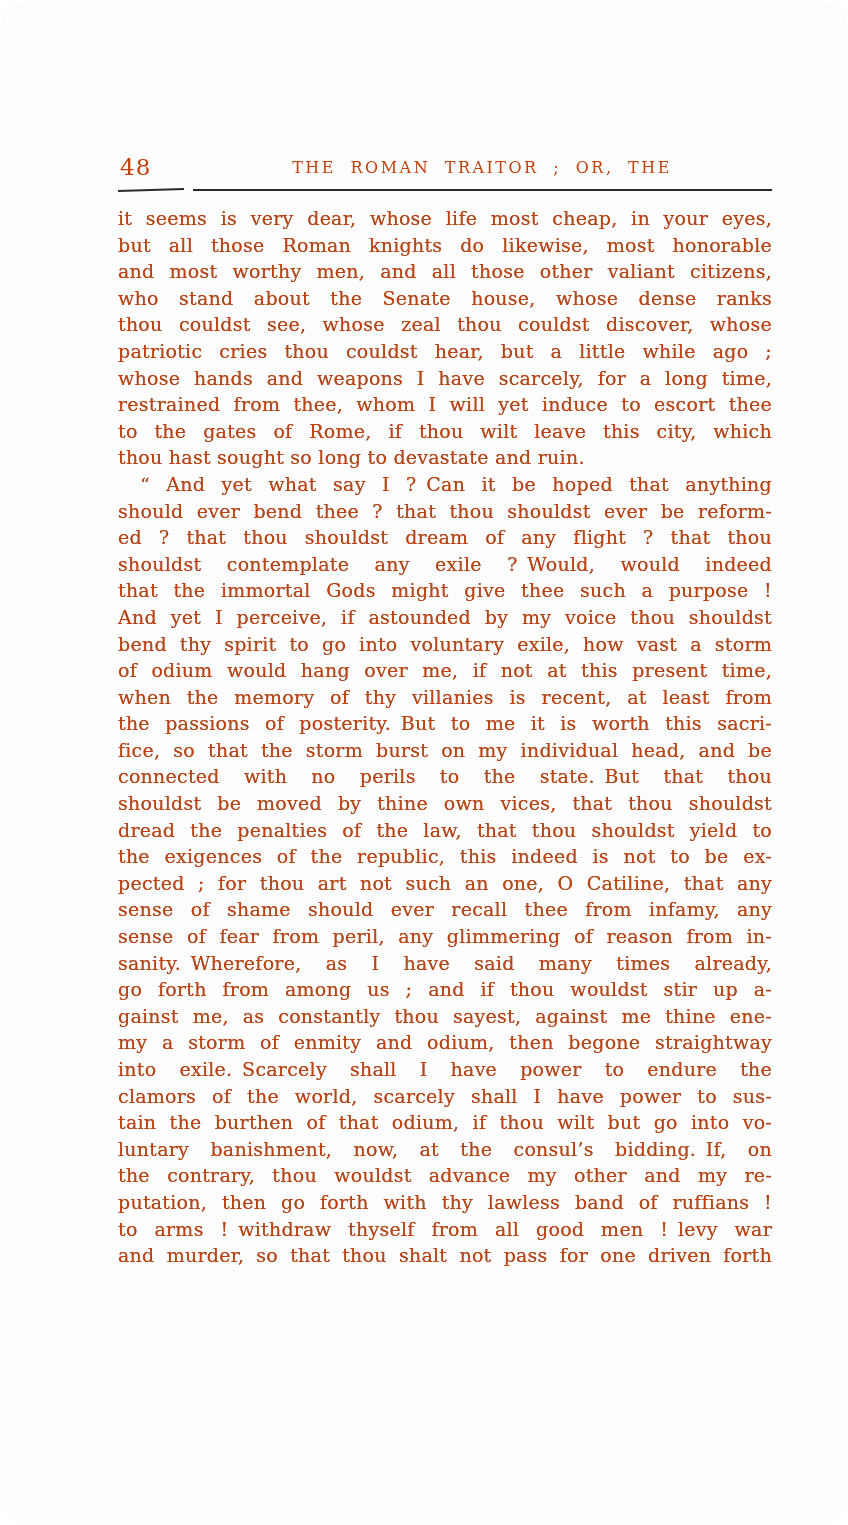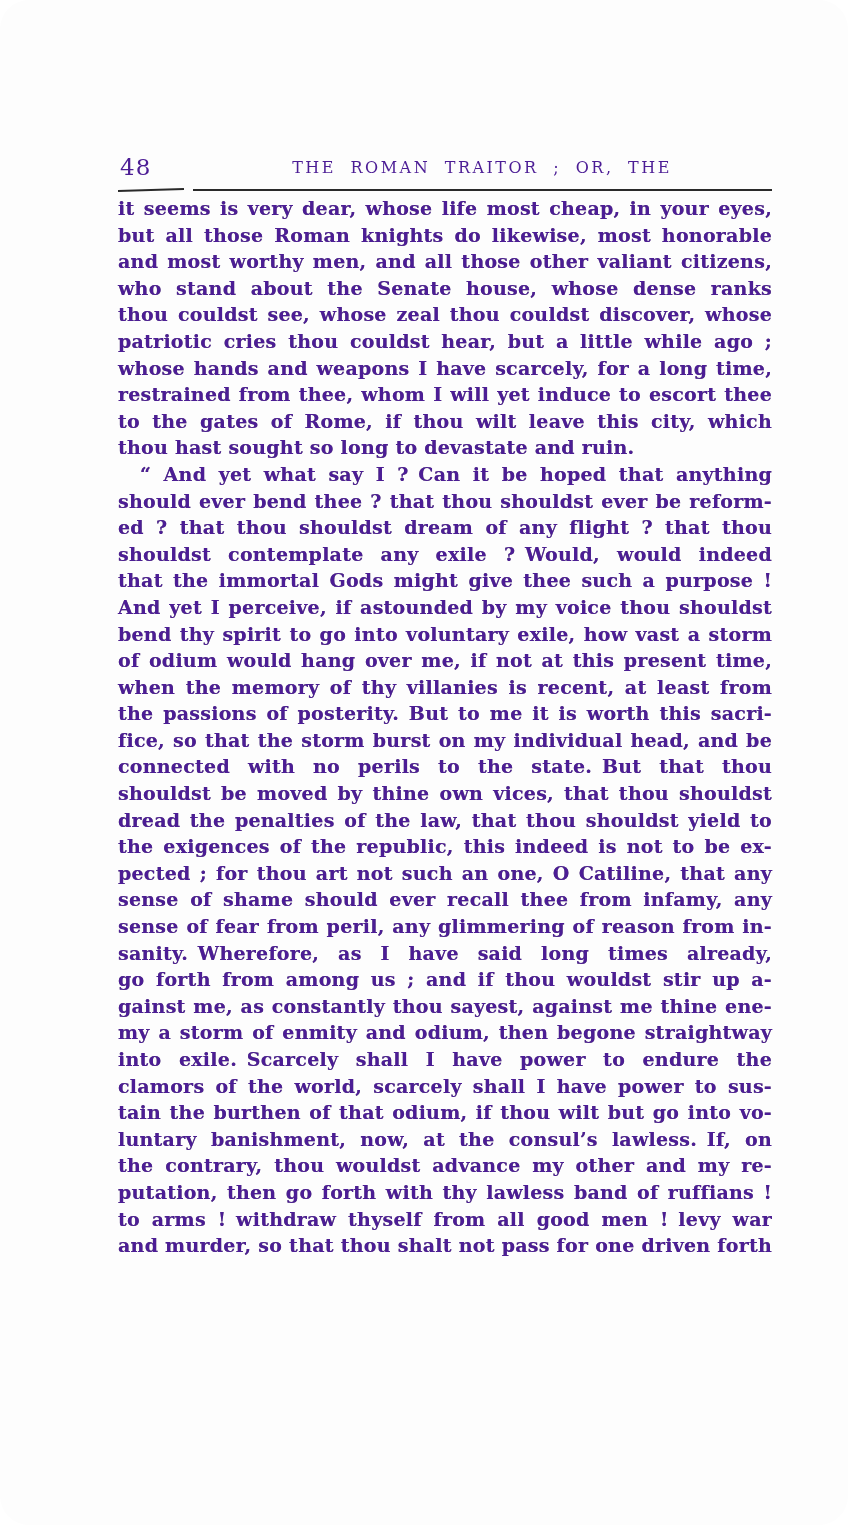--- a/index.html
+++ b/index.html
@@ -6,21 +6,21 @@
     margin: 0;
     padding: 0;
     background: #ffffff;
   }
   .page {
     position: relative;
     width: 848px;
     height: 1525px;
     box-sizing: border-box;
     background: #fdfdfd;
-    color: #4c1d95;
+    color: #c2410c;
     font-family: "DejaVu Serif", serif;
     padding: 148px 76px 0 118px;
     overflow: hidden;
     border-radius: 29px;
   }
   .header {
     position: relative;
     height: 32px;
   }
   .pagenum {
@@ -52,26 +52,25 @@
     height: 2px;
     background: #2a2a2a;
     transform: rotate(-1.6deg);
   }
   .rule-long {
     flex: 1;
     height: 2px;
     background: #2a2a2a;
   }
   .body-text {
-    margin-top: 4px;
+    margin-top: 14px;
     font-size: 19px;
     line-height: 26.6px;
     letter-spacing: 0.25px;
     text-shadow: 0 0 0.5px rgba(25,25,25,0.55);
-    font-weight: bold;
   }
   .line {
     text-align: justify;
     text-align-last: justify;
     height: 26.6px;
     overflow: visible;
   }
   .line.flush-left {
     text-align-last: left;
   }
@@ -116,27 +115,27 @@
         <div class="line">when the memory of thy villanies is recent, at least from</div>
         <div class="line">the passions of posterity. But to me it is worth this sacri-</div>
         <div class="line">fice, so that the storm burst on my individual head, and be</div>
         <div class="line">connected with no perils to the state. But that thou</div>
         <div class="line">shouldst be moved by thine own vices, that thou shouldst</div>
         <div class="line">dread the penalties of the law, that thou shouldst yield to</div>
         <div class="line">the exigences of the republic, this indeed is not to be ex-</div>
         <div class="line">pected ; for thou art not such an one, O Catiline, that any</div>
         <div class="line">sense of shame should ever recall thee from infamy, any</div>
         <div class="line">sense of fear from peril, any glimmering of reason from in-</div>
-        <div class="line">sanity. Wherefore, as I have said long times already,</div>
+        <div class="line">sanity. Wherefore, as I have said many times already,</div>
         <div class="line">go forth from among us ; and if thou wouldst stir up a-</div>
         <div class="line">gainst me, as constantly thou sayest, against me thine ene-</div>
         <div class="line">my a storm of enmity and odium, then begone straightway</div>
         <div class="line">into exile. Scarcely shall I have power to endure the</div>
         <div class="line">clamors of the world, scarcely shall I have power to sus-</div>
         <div class="line">tain the burthen of that odium, if thou wilt but go into vo-</div>
-        <div class="line">luntary banishment, now, at the consul’s lawless. If, on</div>
+        <div class="line">luntary banishment, now, at the consul’s bidding. If, on</div>
         <div class="line">the contrary, thou wouldst advance my other and my re-</div>
         <div class="line">putation, then go forth with thy lawless band of ruffians !</div>
         <div class="line">to arms ! withdraw thyself from all good men ! levy war</div>
         <div class="line">and murder, so that thou shalt not pass for one driven forth</div>
       </div>
     </div>
 </div>
 
 </body></html>

